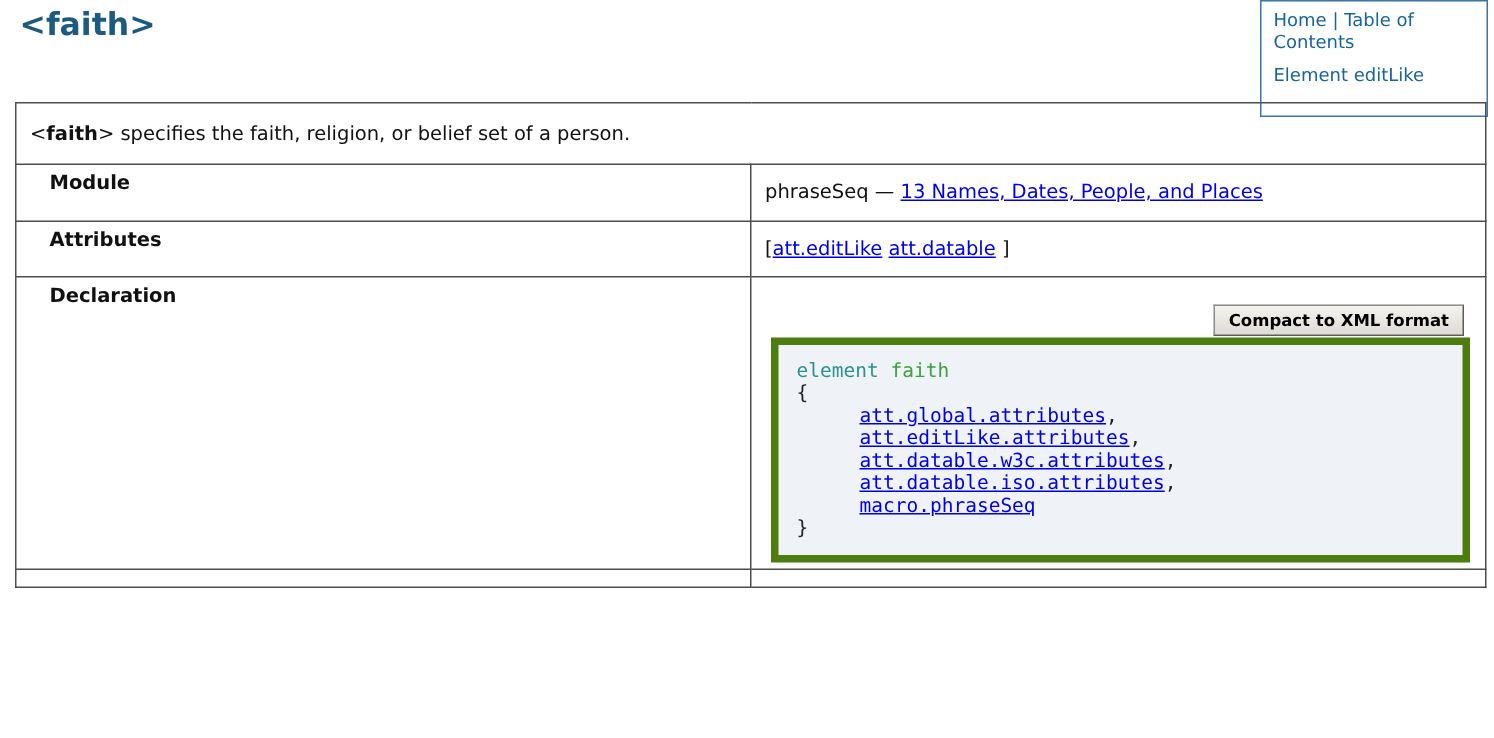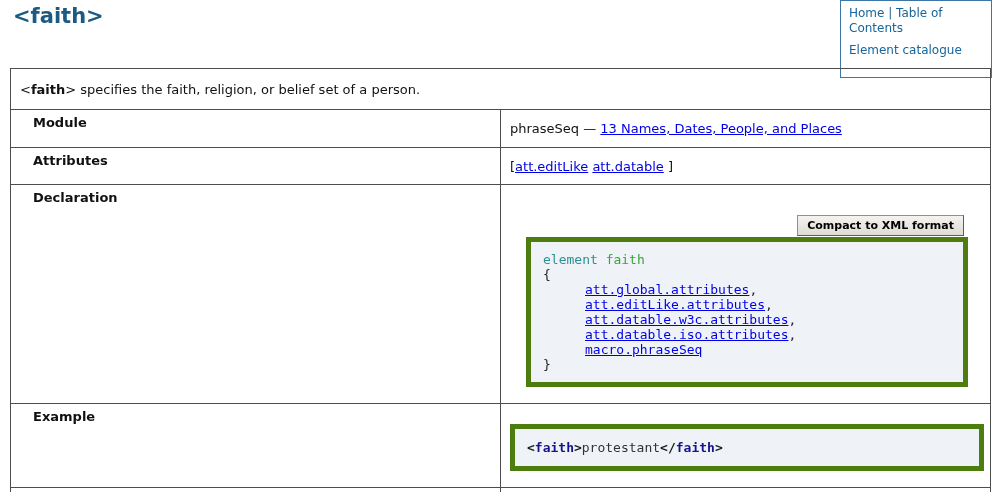--- a/index.html
+++ b/index.html
@@ -34,21 +34,21 @@
   tr.r-module    { height:38px; }
   tr.r-attrs     { height:37px; }
   tr.r-decl      { height:195px; }
   tr.r-example   { height:84px; }
   tr.r-contained { height:36px; }
   tr.r-next      { height:12px; }
 
   a.doclink { color:var(--c-link,#0000e6); text-decoration:underline; cursor:pointer; }
   .desc-tagname { font-weight:bold; }
 
-  td.decl-cell { padding:16px; vertical-align:top; }
+  td.decl-cell { padding:4px; vertical-align:top; }
   .btn-row { text-align:right; margin:14px 10px 0 0; height:21px; }
   button.xml-btn {
     font-family:"DejaVu Sans","Liberation Sans",sans-serif;
     font-size:11px; font-weight:bold; color:#000; padding:3px 9px;
     background:linear-gradient(#f5f3ef,#dedbd4);
     border:1px solid #8f8f8f; border-right-color:#5c5c5c; border-bottom-color:#5c5c5c;
     cursor:pointer;
   }
   .codeblock {
     background:var(--c-code-bg,#eff3f8); border:5px solid #4d7c0f;
@@ -68,21 +68,21 @@
   .ex-text { color:#333; }
   a.model-link { font-style:italic; }
 </style>
 </head>
 <body>
 
 <div class="page-title">&lt;faith&gt;</div>
 
 <div class="nav-box">
   <div><a>Home</a><span class="nav-sep"> | </span><a>Table of Contents</a></div>
-  <div class="nav-row2"><a>Element catalogue</a></div>
+  <div class="nav-row2"><a>Element editLike</a></div>
 </div>
 
 <table class="spec">
   <tbody>
       <tr class="r-desc">
     <td colspan="2"><span>&lt;</span><span class="desc-tagname">faith</span><span>&gt;</span><span> specifies the faith, religion, or belief set of a person.</span></td>
   </tr>
 
   <tr class="r-module">
     <th class="rowlabel">Module</th>
@@ -106,26 +106,20 @@
         <div class="code-line indent"><a>att.global.attributes</a><span>,</span></div>
         <div class="code-line indent"><a>att.editLike.attributes</a><span>,</span></div>
         <div class="code-line indent"><a>att.datable.w3c.attributes</a><span>,</span></div>
         <div class="code-line indent"><a>att.datable.iso.attributes</a><span>,</span></div>
         <div class="code-line indent"><a>macro.phraseSeq</a><span></span></div>
         <div class="code-line">}</div>
       </div>
     </td>
   </tr>
 
-  <tr class="r-example">
-    <th class="rowlabel">Example</th>
-    <td class="example-cell">
-      <div class="codeblock ex-code"><span class="ex-bracket">&lt;</span><span class="ex-tag">faith</span><span class="ex-bracket">&gt;</span><span class="ex-text">protestant</span><span class="ex-bracket">&lt;/</span><span class="ex-tag">faith</span><span class="ex-bracket">&gt;</span></div>
-    </td>
-  </tr>
 
 
   <tr class="r-next">
     <th class="rowlabel"></th>
     <td class="value"></td>
   </tr>
 </tbody>
   </table>
 
 </body></html>

